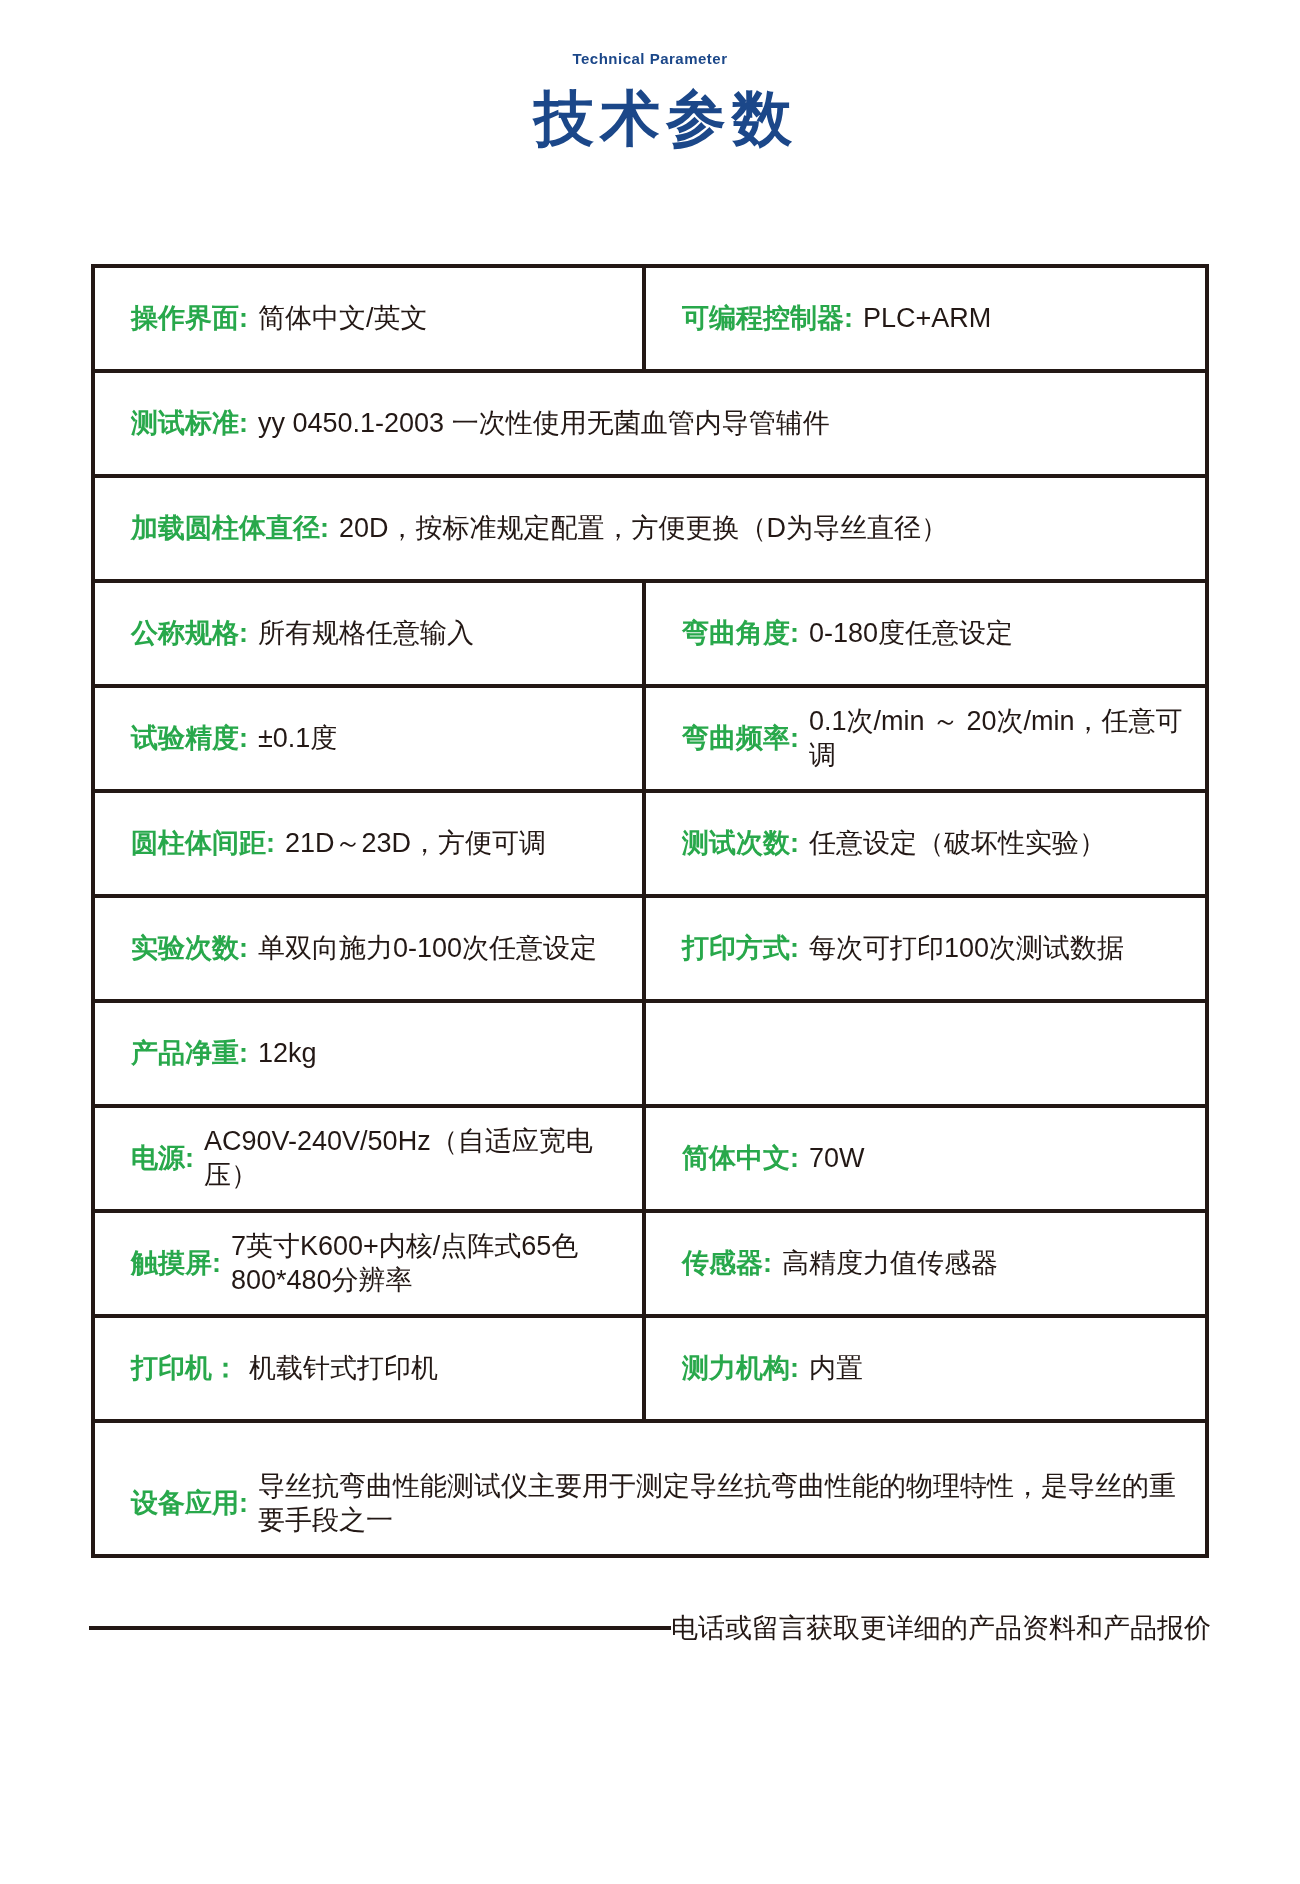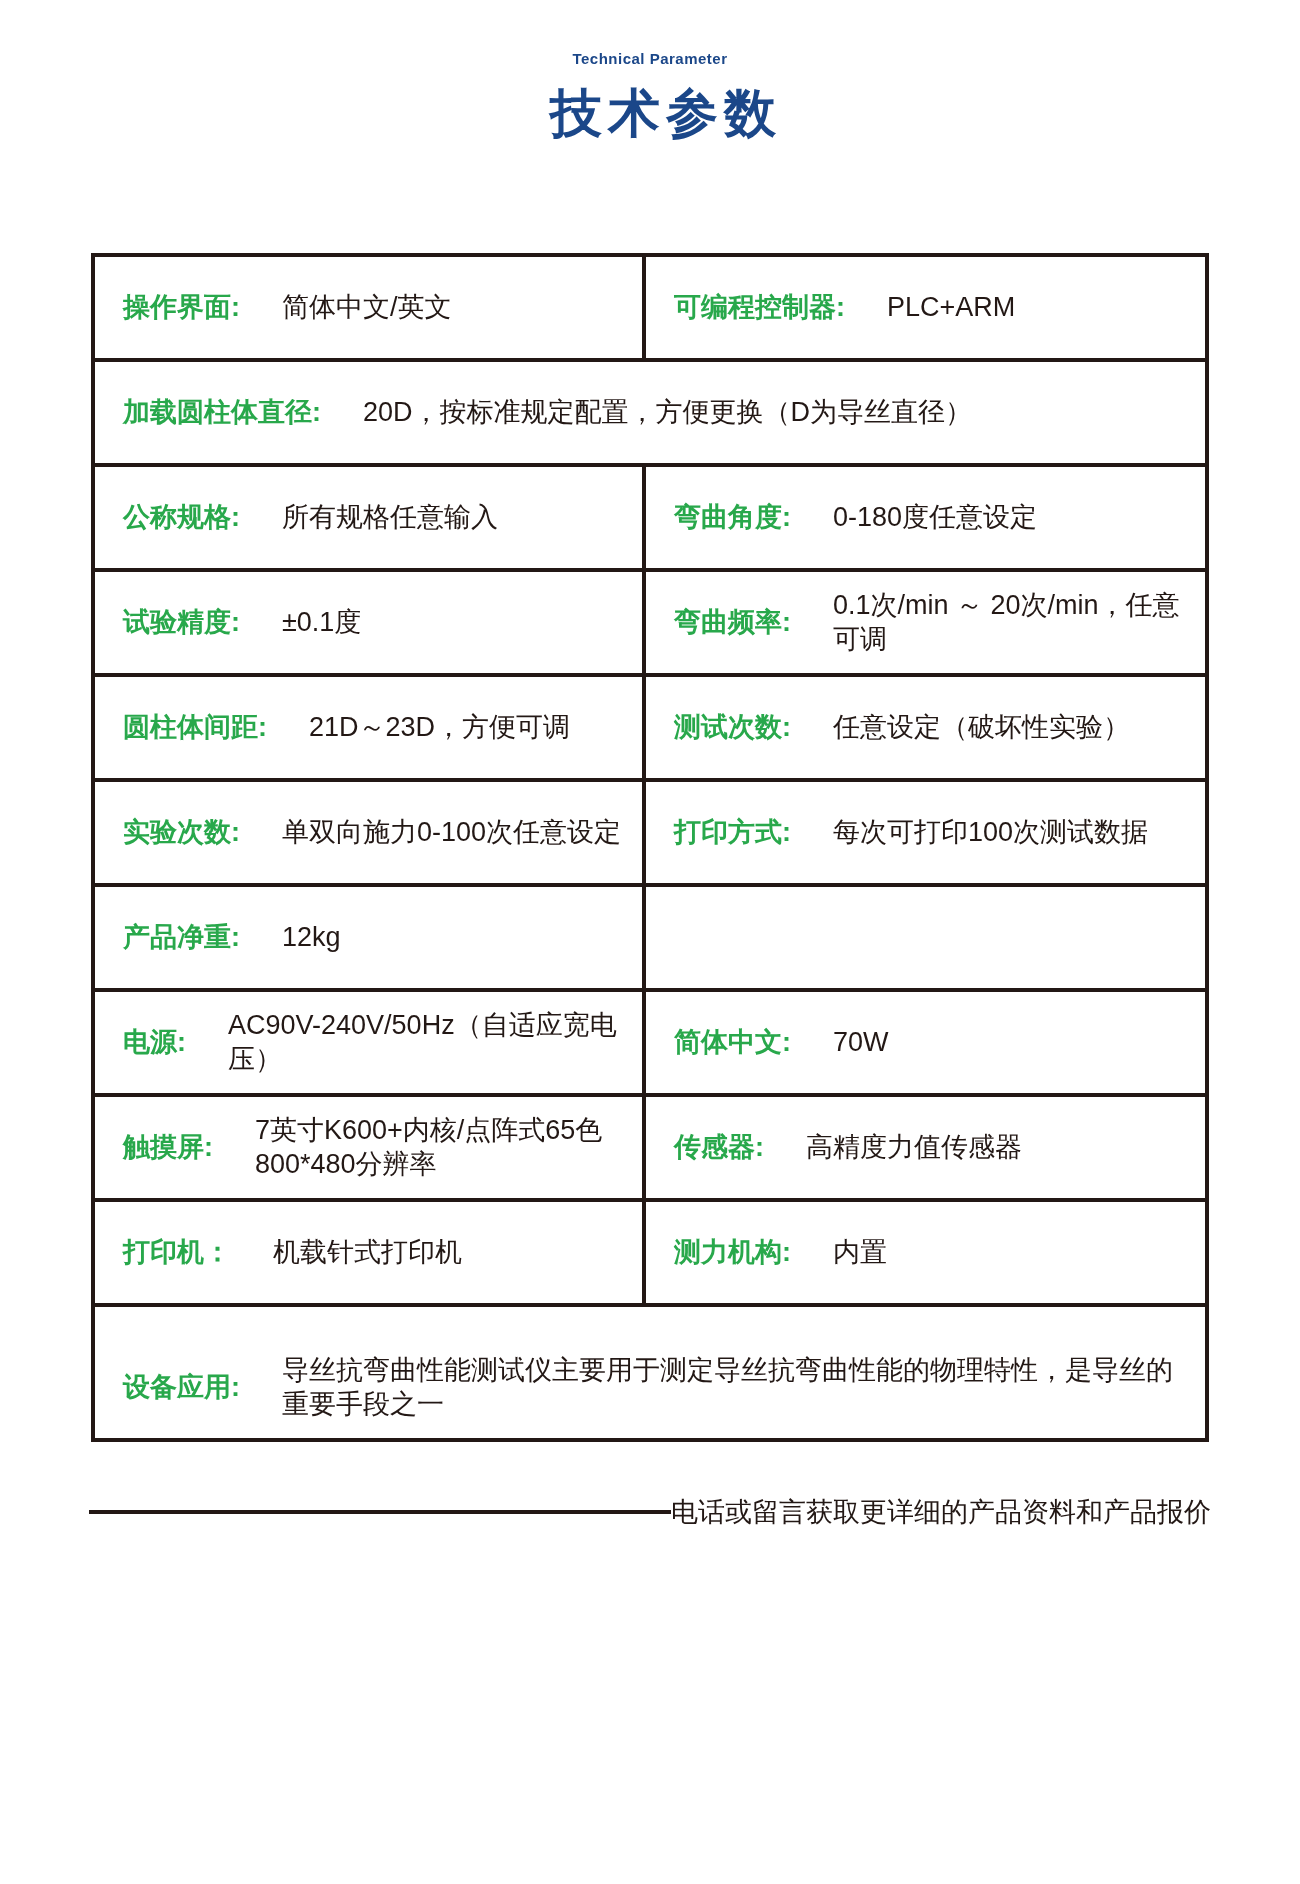--- a/index.html
+++ b/index.html
@@ -18,42 +18,41 @@
   }
   .header{ padding-top:50px; text-align:center; }
   .subtitle{
     color:var(--blue);
     font-size:15px;
     font-weight:bold;
     letter-spacing:0.5px;
   }
   .title{
     color:var(--blue);
-    font-size:52px;
+    font-size:60px;
     font-weight:900;
     margin-top:12px;
     letter-spacing:6px;
     padding-left:32px;
   }
   .spec-table{
     width:1118px;
     margin:104px auto 0 auto;
     border:4px solid var(--ink);
   }
   .row{ display:flex; border-bottom:4px solid var(--ink); }
   .row:last-child{ border-bottom:none;margin-top:30px; }
   .cell{
     flex:1 1 auto;
     min-height:101px;
     display:flex;
     align-items:center;
-    padding:8px 18px 8px 28px;
+    padding:8px 18px 8px 36px;
     font-size:27px;
     line-height:1.25;
-    gap:32px;
   }
   .row.double .cell:first-child{
     flex:0 0 551px;
     border-right:4px solid var(--ink);
   }
   .label{
     color:var(--green);
     font-weight:bold;
     margin-right:10px;
     white-space:nowrap;
@@ -86,20 +85,26 @@
 
 <div class="spec-table">
     <div class="row double">
       <div class="cell">
         <span class="label">操作界面:</span>
         <span class="value">简体中文/英文</span>
       </div>
       <div class="cell">
         <span class="label">可编程控制器:</span>
         <span class="value">PLC+ARM</span>
+      </div>
+    </div>
+    <div class="row full">
+      <div class="cell">
+        <span class="label">测试标准:</span>
+        <span class="value">yy 0450.1-2003 一次性使用无菌血管内导管辅件</span>
       </div>
     </div>
     <div class="row full">
       <div class="cell">
         <span class="label">加载圆柱体直径:</span>
         <span class="value">20D，按标准规定配置，方便更换（D为导丝直径）</span>
       </div>
     </div>
     <div class="row double">
       <div class="cell">

